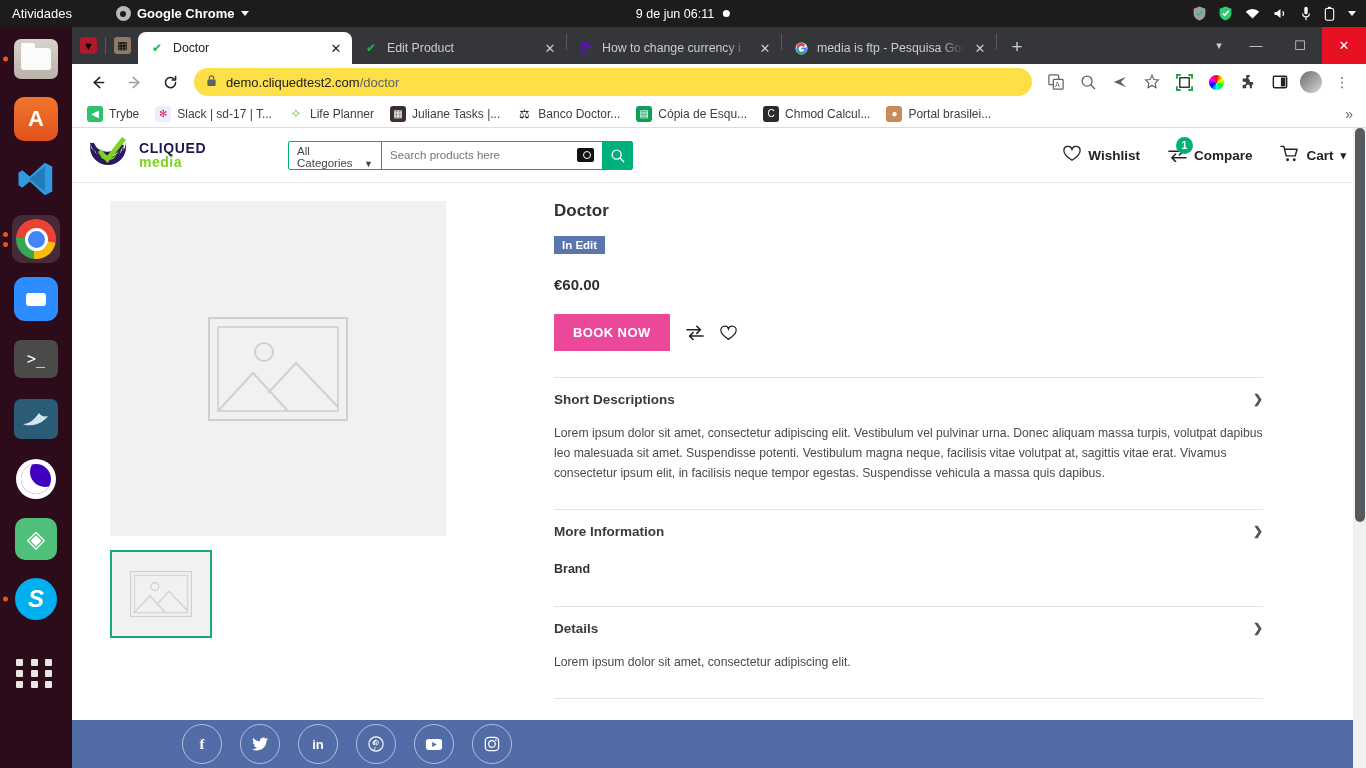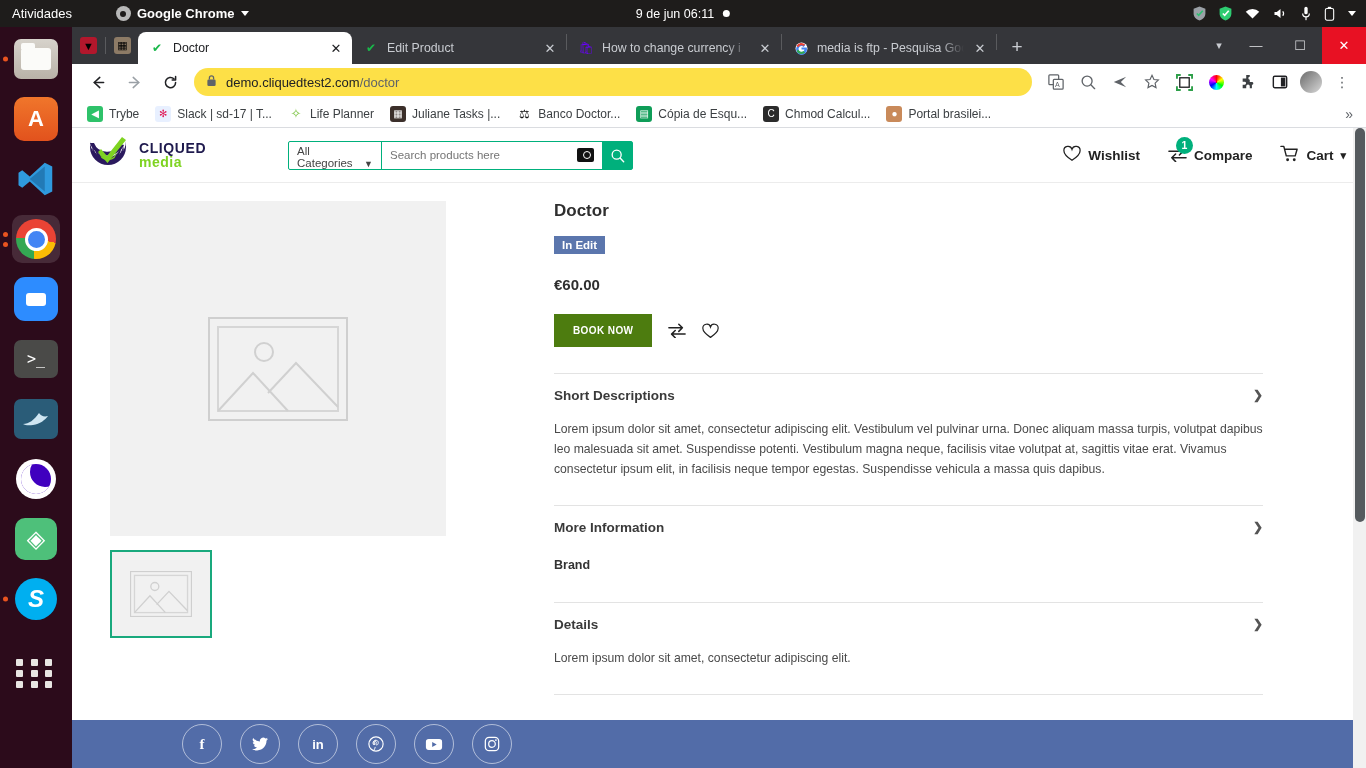--- a/index.html
+++ b/index.html
@@ -132,21 +132,21 @@
   .content { display: flex; padding: 18px 38px 0 38px; gap: 0; }
   .gallery { width: 336px; }
   .main-img { width: 336px; height: 335px; background: #f1f1f1; display: flex; align-items: center; justify-content: center; }
   .thumb { width: 102px; height: 88px; background: #f1f1f1; border: 2px solid #19a97d; margin-top: 14px; display: flex; align-items: center; justify-content: center; }
 
   .info { flex: 1; padding-left: 108px; padding-right: 65px; }
   .p-title { font-size: 17px; font-weight: bold; color: #2f2f2f; }
   .stock { display: inline-block; background: #5b76ad; color: #fff; font-size: 11.5px; font-weight: bold; padding: 3px 8px; margin-top: 15px; }
   .price { font-size: 15px; font-weight: bold; color: #2f2f2f; margin-top: 22px; }
   .cta-row { display: flex; align-items: center; gap: 16px; margin-top: 21px; }
-  .book-btn { background: #4d7c0f; color: #fff; font-size: 10px; font-weight: bold; letter-spacing: .4px; padding: 11px 19px; border: 0; font-family: "Liberation Sans", sans-serif; }
+  .book-btn { background: #ec4899; color: #fff; font-size: 13px; font-weight: bold; letter-spacing: .4px; padding: 11px 19px; border: 0; font-family: "Liberation Sans", sans-serif; }
   .cta-ico { color: #222; display: flex; align-items: center; justify-content: center; }
 
   .acc { border-top: 1px solid #e3e3e3; margin-top: 26px; padding-top: 14px; }
   .acc-head { display: flex; align-items: flex-start; justify-content: space-between; font-size: 13.5px; font-weight: bold; color: #3a3a3a; }
   .chev { color: #555; font-size: 12px; }
   .acc-body { font-size: 12.2px; color: #4a4a4a; line-height: 1.62; margin-top: 17px; }
   .acc-body.brand { font-weight: bold; color: #333; font-size: 12.5px; margin-top: 20px; }
 
   .footer { position: absolute; left: 0; bottom: 0; width: 1294px; height: 48px; background: #526ca8; display: flex; align-items: center; padding-left: 110px; gap: 18px; }
   .soc { width: 40px; height: 40px; border-radius: 50%; border: 1px solid rgba(255,255,255,.55); display: flex; align-items: center; justify-content: center; color: #fff; font-size: 15px; }

